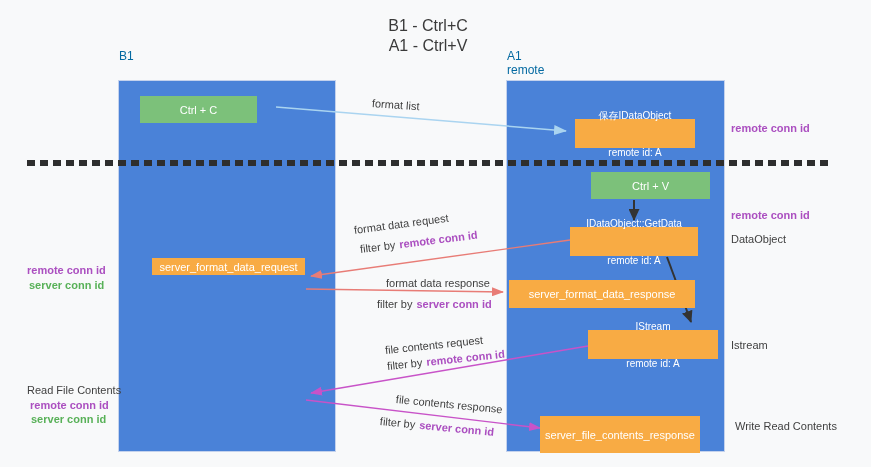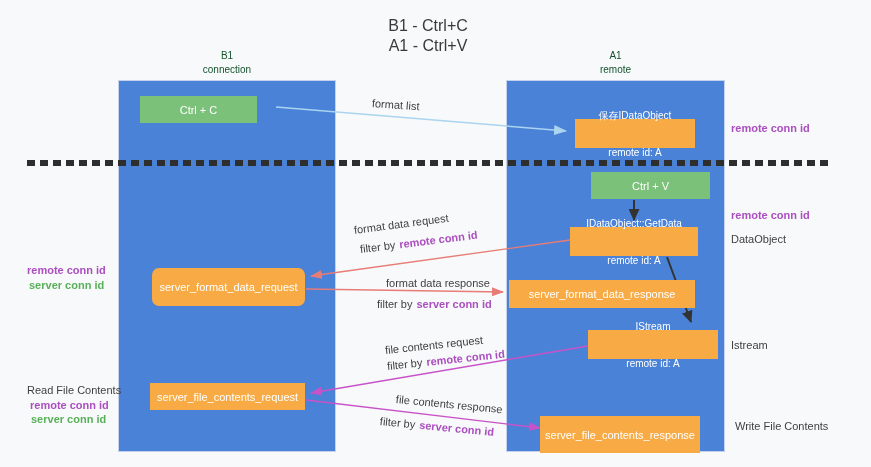--- a/index.html
+++ b/index.html
@@ -2,21 +2,21 @@
 <html><head>
 <meta charset="utf-8">
 <style>
   html,body{margin:0;padding:0;}
   body{font-family:"Liberation Sans", sans-serif; background:#fff;}
   .canvas{position:relative; width:871px; height:467px; background:#f8f9fa; overflow:hidden;}
 
   .title{position:absolute; left:278px; top:16px; width:300px; text-align:center;
          font-size:16px; line-height:20px; color:#3a3a3a;}
 
-  .col-header{position:absolute; text-align:center; font-size:10px; line-height:14px; color:#14532d;}
+  .col-header{position:absolute; text-align:left; font-size:12px; line-height:14px; color:#0369a1;}
   .col-header.b1{left:119px; top:49px; width:216px;}
   .col-header.a1{left:507px; top:49px; width:217px;}
 
   .column{position:absolute; top:81px; height:370px; background:#4a82d8;
           box-shadow:0 0 0 1px rgba(190,205,235,.9);}
   .column.left{left:119px; width:216px;}
   .column.right{left:507px; width:217px;}
 
   svg.overlay{position:absolute; left:0; top:0; z-index:3; pointer-events:none;}
 
@@ -24,21 +24,21 @@
        text-align:center; color:#fff; box-sizing:border-box;}
   .box.orange{background:#f8ab44;gap:24px;}
   .box.green{background:#7cc17a;}
   .box.single{font-size:11px;}
   .box.two-line{flex-direction:column; font-size:10px; line-height:13px;}
 
   .b-ctrl-c{left:140px; top:96px; width:117px; height:27px;}
   .b-save{left:575px; top:119px; width:120px; height:29px;}
   .b-ctrl-v{left:575px; top:172px; width:119px; height:27px;margin-left:16px;}
   .b-getdata{left:570px; top:227px; width:128px; height:29px;}
-  .b-fmt-req{left:152px; top:268px; width:153px; height:38px;border-radius:7px;}
+  .b-fmt-req{left:152px; top:258px; width:153px; height:17px;}
   .b-fmt-resp{left:509px; top:280px; width:186px; height:28px;}
   .b-istream{left:588px; top:330px; width:130px; height:29px;}
   .b-file-req{left:150px; top:383px; width:155px; height:27px;}
   .b-file-resp{left:540px; top:416px; width:160px; height:37px;}
 
   .ann{position:absolute; z-index:5; font-size:11px; color:#3f3f3f; white-space:nowrap;
        transform-origin:left center;}
   .purple{color:#ab4fc0; font-weight:bold;}
   .gap{margin-left:4px;}
 
@@ -51,21 +51,20 @@
 
 <div class="canvas">
 
   <div class="title">
     <div>B1 - Ctrl+C</div>
     <div>A1 - Ctrl+V</div>
   </div>
 
   <div class="col-header b1">
     <div>B1</div>
-    <div>connection</div>
   </div>
   <div class="col-header a1">
     <div>A1</div>
     <div>remote</div>
   </div>
 
   <div class="column left"></div>
   <div class="column right"></div>
 
   <svg class="overlay" width="871" height="467" viewBox="0 0 871 467">
@@ -125,23 +124,20 @@
 
   <div class="box orange single b-fmt-resp">
     <span>server_format_data_response</span>
   </div>
 
   <div class="box orange two-line b-istream">
     <span>IStream</span>
     <span>remote id: A</span>
   </div>
 
-  <div class="box orange single b-file-req">
-    <span>server_file_contents_request</span>
-  </div>
 
   <div class="box orange single b-file-resp">
     <span>server_file_contents_response</span>
   </div>
 
   <div class="ann" style="left:372px; top:97px; transform:rotate(4deg);">format list</div>
 
   <div class="ann" style="left:354px; top:224px; transform:rotate(-7.5deg);">format data request</div>
   <div class="ann" style="left:360px; top:243px; transform:rotate(-7deg);">
     <span>filter by</span><span class="purple gap">remote conn id</span>
@@ -165,15 +161,15 @@
   <div class="side-label bold-purple" style="left:27px; top:264px;">remote conn id</div>
   <div class="side-label bold-green" style="left:29px; top:279px;">server conn id</div>
   <div class="side-label" style="left:27px; top:384px;">Read File Contents</div>
   <div class="side-label bold-purple" style="left:30px; top:399px;">remote conn id</div>
   <div class="side-label bold-green" style="left:31px; top:413px;">server conn id</div>
 
   <div class="side-label bold-purple" style="left:731px; top:122px;">remote conn id</div>
   <div class="side-label bold-purple" style="left:731px; top:209px;">remote conn id</div>
   <div class="side-label" style="left:731px; top:233px;">DataObject</div>
   <div class="side-label" style="left:731px; top:339px;">Istream</div>
-  <div class="side-label" style="left:735px; top:420px;">Write File Contents</div>
+  <div class="side-label" style="left:735px; top:420px;">Write Read Contents</div>
 
 </div>
 
 </body></html>

